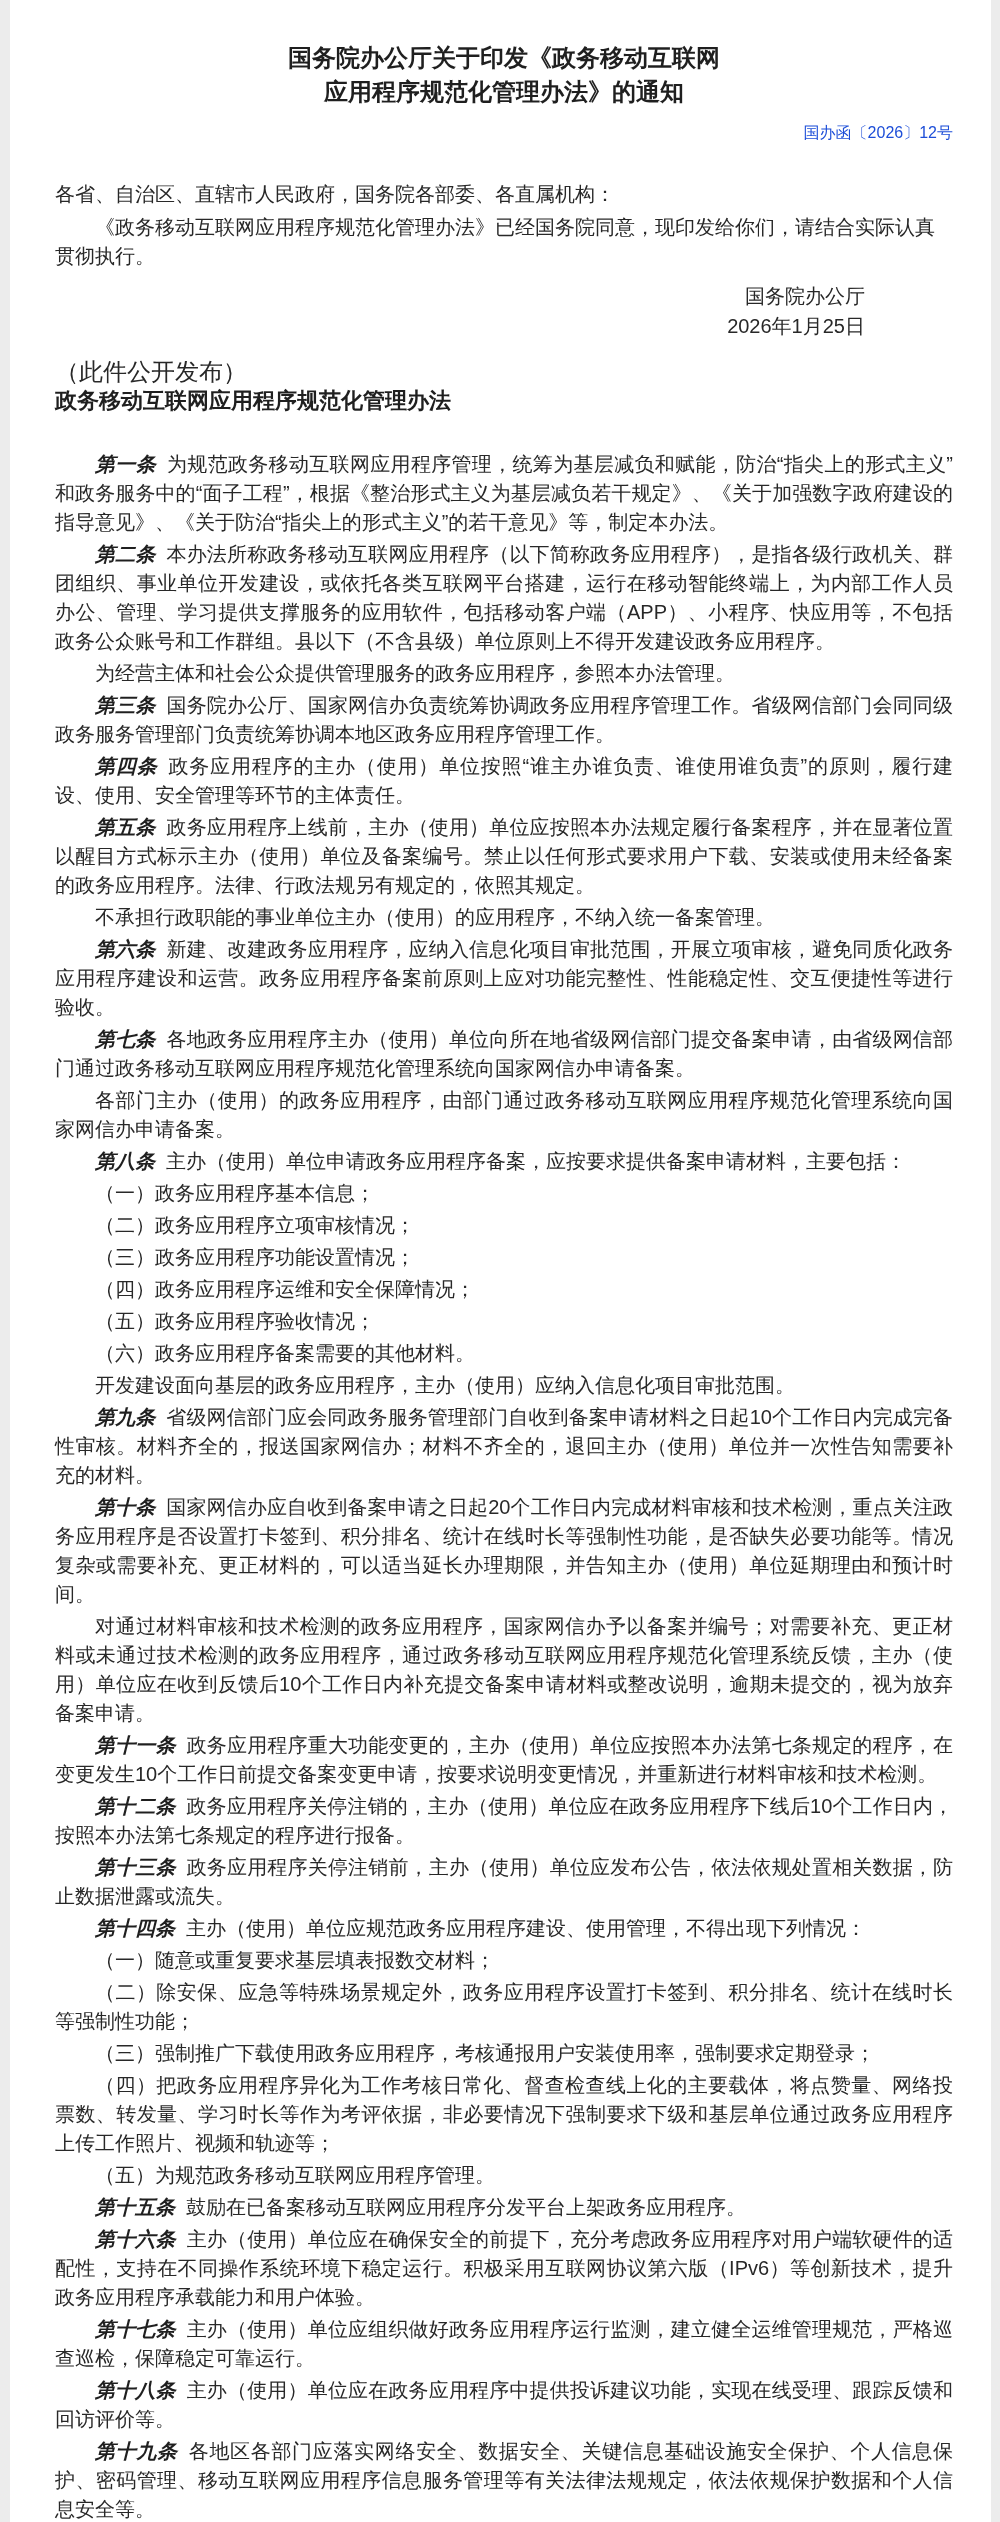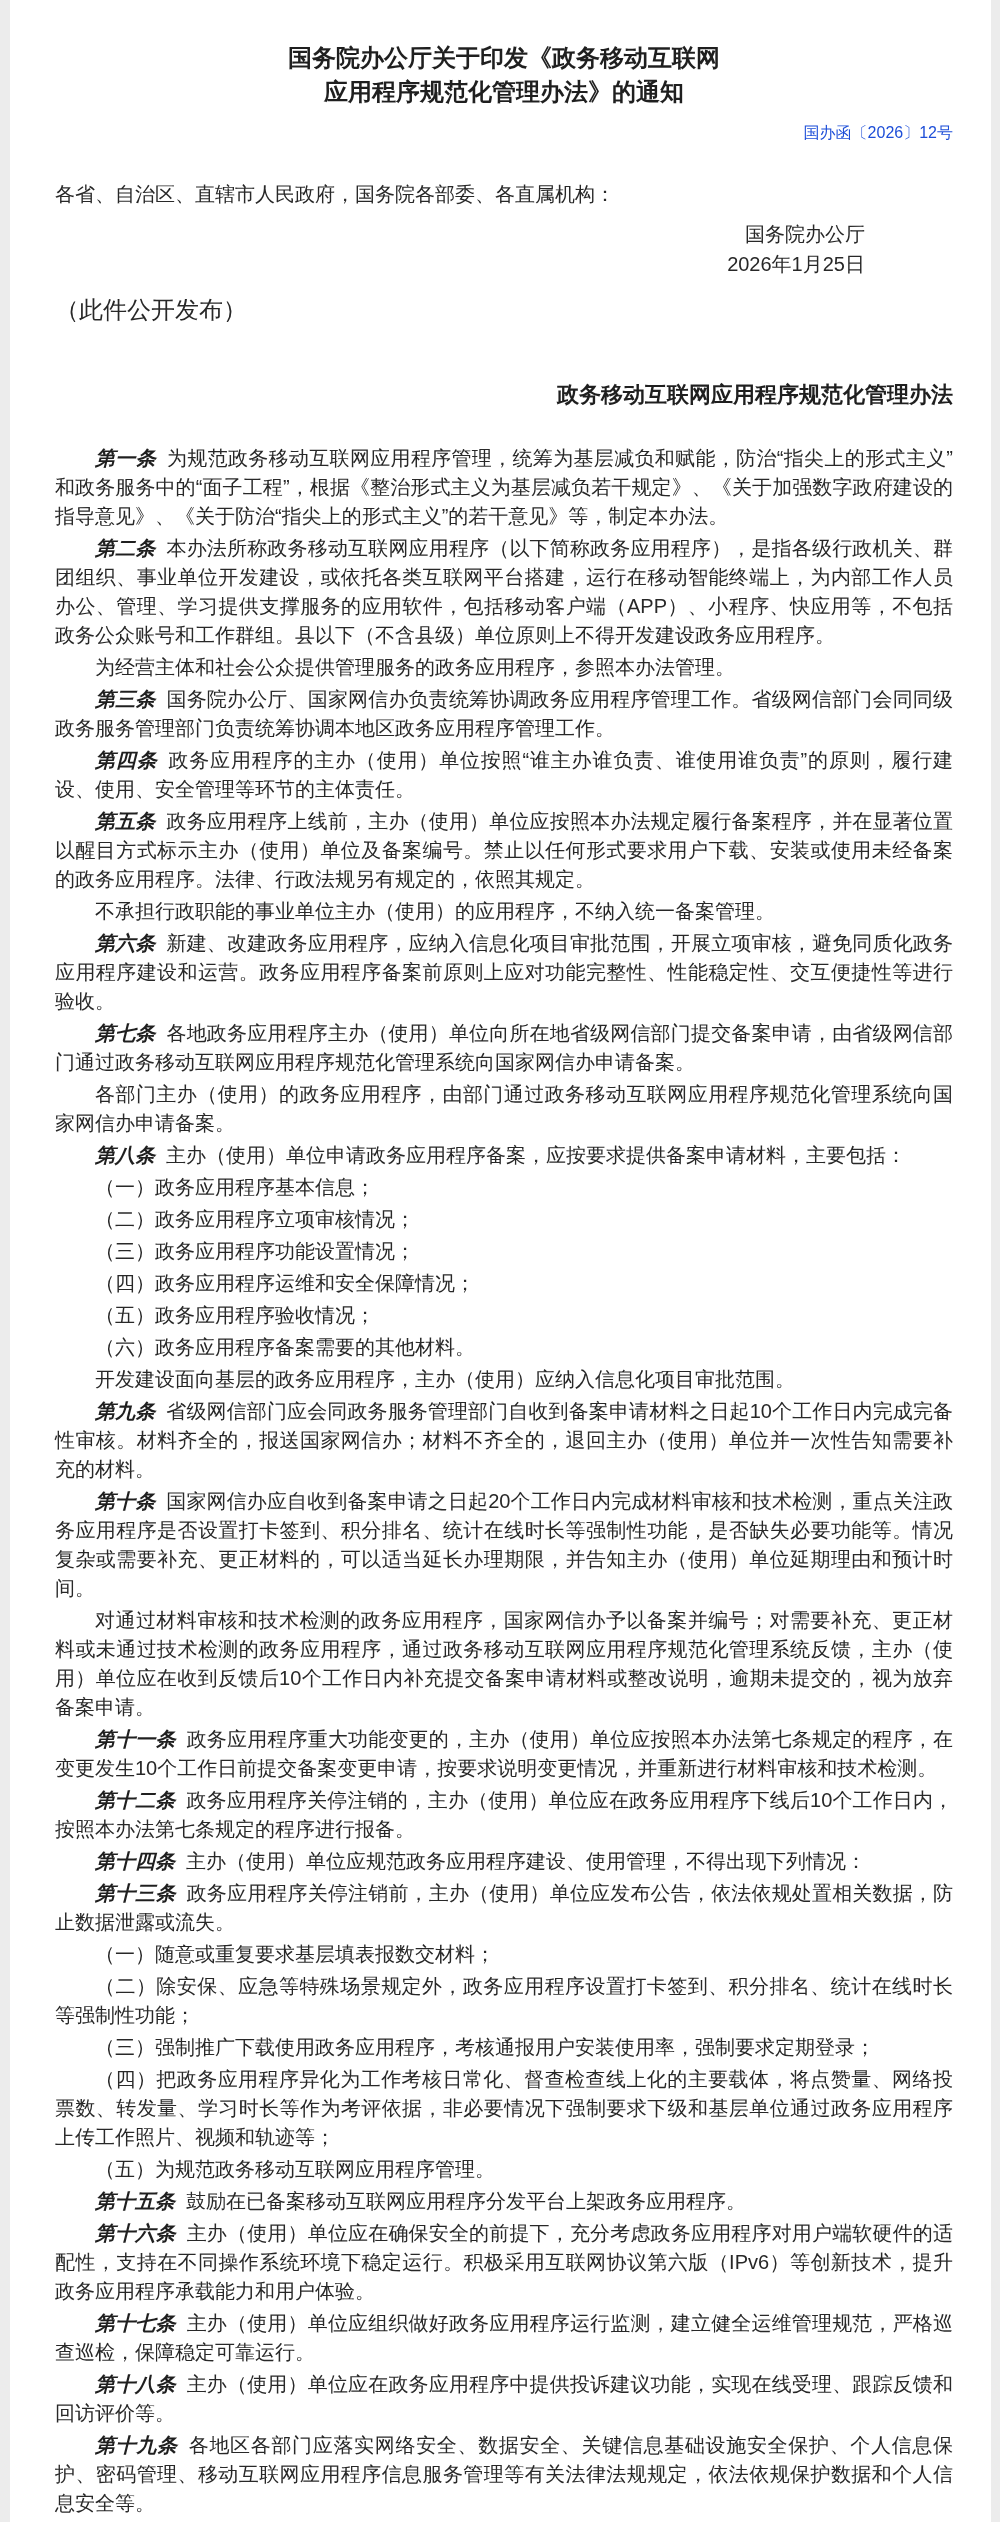--- a/index.html
+++ b/index.html
@@ -50,25 +50,24 @@
     line-height: 30px;
     margin-top: 10px;
   }
   .publish-note {
     font-size: 24px;
     line-height: 29px;
     margin-top: 16px;
   }
   
   .measures-title {
-    text-align: right;
+    text-align: left;
     font-size: 22px;
     font-weight: 700;
     color: #1f1f1f;
-    margin-top: 56px;
     margin-bottom: 34px;
   }
   .measures p.para {
     font-size: 20px;
     line-height: 29px;
     margin: 0 0 3px 0;
     text-indent: 2em;
     text-align: justify;
   }
   .para-label {
@@ -83,20 +82,21 @@
 
 <div class="page">
 
   <div class="doc-title">
     <div>国务院办公厅关于印发《政务移动互联网</div>
     <div>应用程序规范化管理办法》的通知</div>
   </div>
   <div class="doc-number">国办函〔2026〕12号</div>
 
   <div class="salutation">各省、自治区、直辖市人民政府，国务院各部委、各直属机构：</div>
+  <div class="notice-body">《政务移动互联网应用程序规范化管理办法》已经国务院同意，现印发给你们，请结合实际认真贯彻执行。</div>
 
   <div class="signature">
     <div>国务院办公厅</div>
     <div>2026年1月25日</div>
   </div>
 
   <div class="publish-note">（此件公开发布）</div>
 
   <div class="measures">
     <div class="measures-title">政务移动互联网应用程序规范化管理办法</div>
@@ -164,24 +164,24 @@
         <p class="para">
     <span>对通过材料审核和技术检测的政务应用程序，国家网信办予以备案并编号；对需要补充、更正材料或未通过技术检测的政务应用程序，通过政务移动互联网应用程序规范化管理系统反馈，主办（使用）单位应在收到反馈后10个工作日内补充提交备案申请材料或整改说明，逾期未提交的，视为放弃备案申请。</span>
   </p>
         <p class="para">
     <span class="para-label">第十一条</span><span>政务应用程序重大功能变更的，主办（使用）单位应按照本办法第七条规定的程序，在变更发生10个工作日前提交备案变更申请，按要求说明变更情况，并重新进行材料审核和技术检测。</span>
   </p>
         <p class="para">
     <span class="para-label">第十二条</span><span>政务应用程序关停注销的，主办（使用）单位应在政务应用程序下线后10个工作日内，按照本办法第七条规定的程序进行报备。</span>
   </p>
         <p class="para">
+    <span class="para-label">第十三条</span><span>政务应用程序关停注销前，主办（使用）单位应发布公告，依法依规处置相关数据，防止数据泄露或流失。</span>
+  </p>
+        <p class="para">
     <span class="para-label">第十四条</span><span>主办（使用）单位应规范政务应用程序建设、使用管理，不得出现下列情况：</span>
-  </p>
-        <p class="para">
-    <span class="para-label">第十三条</span><span>政务应用程序关停注销前，主办（使用）单位应发布公告，依法依规处置相关数据，防止数据泄露或流失。</span>
   </p>
         <p class="para">
     <span>（一）随意或重复要求基层填表报数交材料；</span>
   </p>
         <p class="para">
     <span>（二）除安保、应急等特殊场景规定外，政务应用程序设置打卡签到、积分排名、统计在线时长等强制性功能；</span>
   </p>
         <p class="para">
     <span>（三）强制推广下载使用政务应用程序，考核通报用户安装使用率，强制要求定期登录；</span>
   </p>

